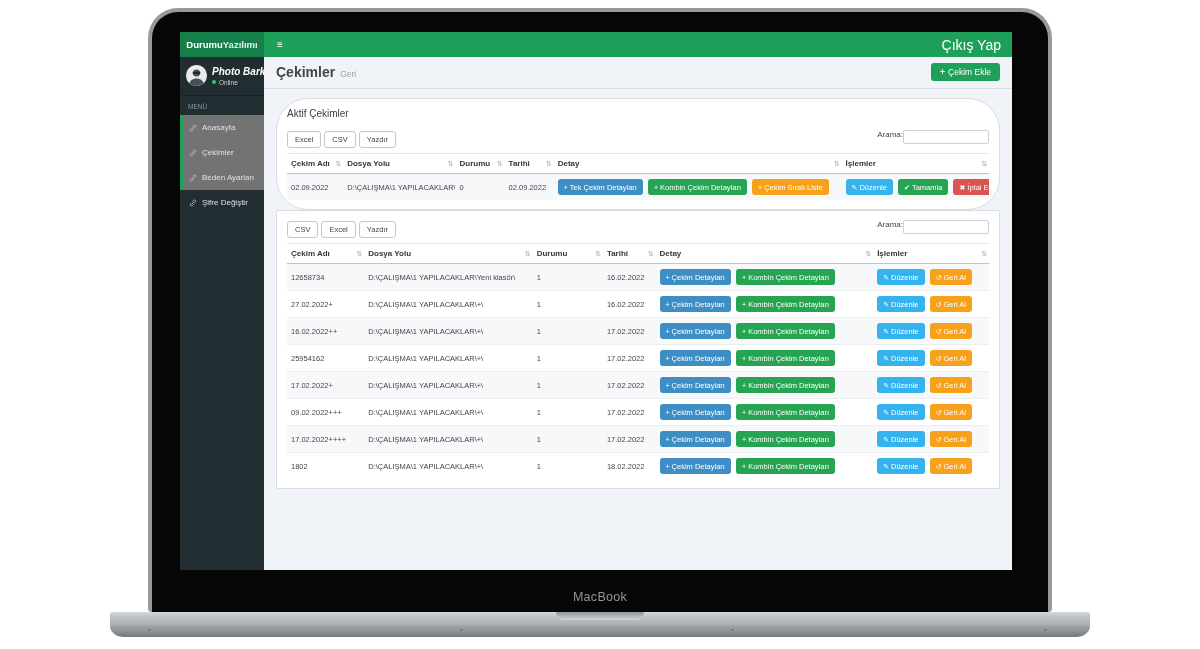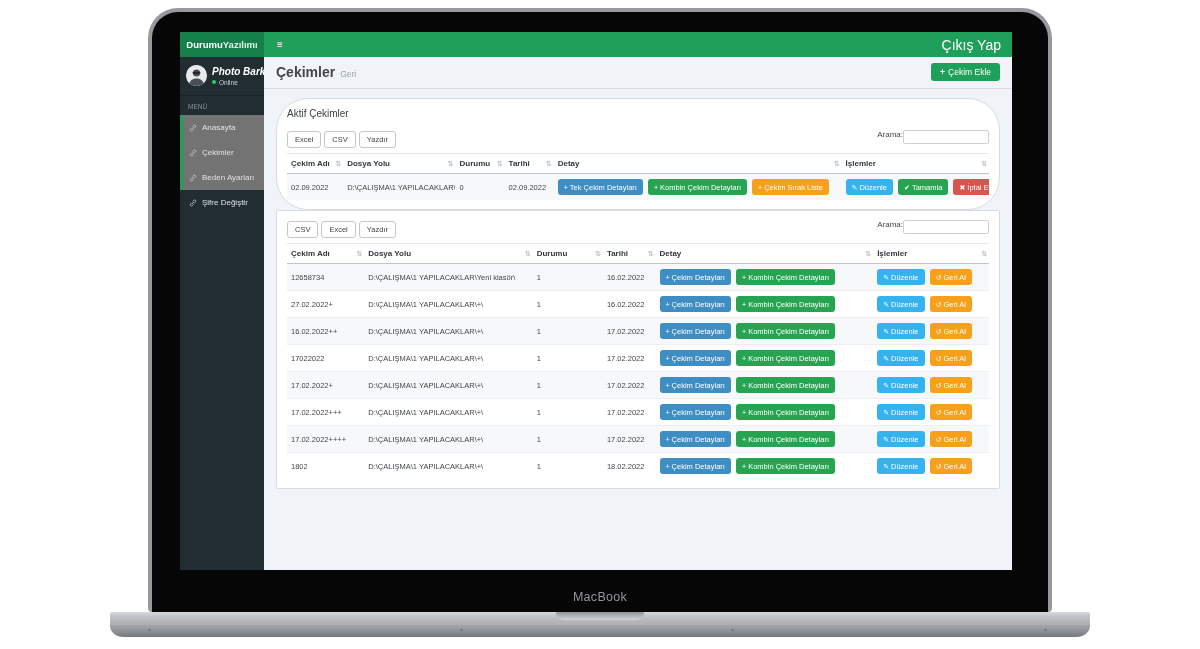--- a/index.html
+++ b/index.html
@@ -292,21 +292,21 @@
                 <td>
                   <span class="cbtn b-blue"><span class="ic">+</span><span>Çekim Detayları</span></span>
                   <span class="cbtn b-green"><span class="ic">+</span><span>Kombin Çekim Detayları</span></span>
                 </td>
                 <td>
                   <span class="cbtn b-cyan"><span class="ic">✎</span><span>Düzenle</span></span>
                   <span class="cbtn b-orange"><span class="ic">↺</span><span>Geri Al</span></span>
                 </td>
               </tr>
                 <tr>
-                <td>17022022</td>
+                <td>25954162</td>
                 <td>D:\ÇALIŞMA\1 YAPILACAKLAR\+\</td>
                 <td>1</td>
                 <td>17.02.2022</td>
                 <td>
                   <span class="cbtn b-blue"><span class="ic">+</span><span>Çekim Detayları</span></span>
                   <span class="cbtn b-green"><span class="ic">+</span><span>Kombin Çekim Detayları</span></span>
                 </td>
                 <td>
                   <span class="cbtn b-cyan"><span class="ic">✎</span><span>Düzenle</span></span>
                   <span class="cbtn b-orange"><span class="ic">↺</span><span>Geri Al</span></span>
@@ -320,21 +320,21 @@
                 <td>
                   <span class="cbtn b-blue"><span class="ic">+</span><span>Çekim Detayları</span></span>
                   <span class="cbtn b-green"><span class="ic">+</span><span>Kombin Çekim Detayları</span></span>
                 </td>
                 <td>
                   <span class="cbtn b-cyan"><span class="ic">✎</span><span>Düzenle</span></span>
                   <span class="cbtn b-orange"><span class="ic">↺</span><span>Geri Al</span></span>
                 </td>
               </tr>
                 <tr>
-                <td>17.02.2022+++</td>
+                <td>09.02.2022+++</td>
                 <td>D:\ÇALIŞMA\1 YAPILACAKLAR\+\</td>
                 <td>1</td>
                 <td>17.02.2022</td>
                 <td>
                   <span class="cbtn b-blue"><span class="ic">+</span><span>Çekim Detayları</span></span>
                   <span class="cbtn b-green"><span class="ic">+</span><span>Kombin Çekim Detayları</span></span>
                 </td>
                 <td>
                   <span class="cbtn b-cyan"><span class="ic">✎</span><span>Düzenle</span></span>
                   <span class="cbtn b-orange"><span class="ic">↺</span><span>Geri Al</span></span>

